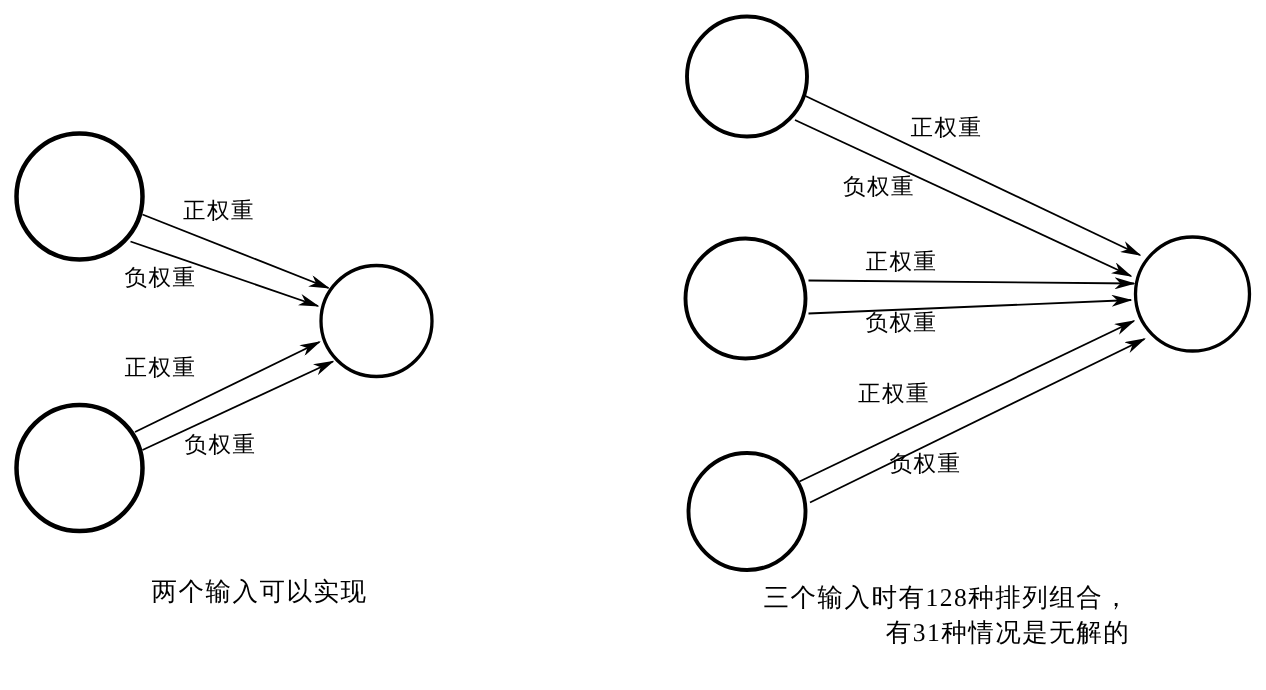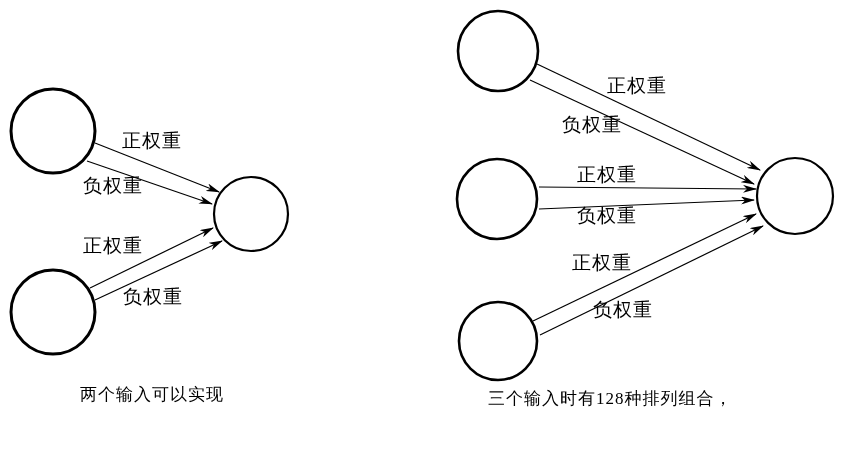--- a/index.html
+++ b/index.html
@@ -7,33 +7,34 @@
   body {
     width:844px; height:460px;
     background:var(--bg-color);
     font-family:"Liberation Serif","DejaVu Serif",serif;
     position:relative; overflow:hidden;
   }
   .canvas { position:absolute; left:0; top:0; width:844px; height:460px; }
   svg.diagram { position:absolute; left:0; top:0; }
   .lbl {
     position:absolute;
-    font-size:19px;
+    font-size:15px;
     color:var(--line-color);
     white-space:nowrap;
     line-height:18px;
     letter-spacing:1px;
   }
   .caption {
     position:absolute;
     font-size:17px;
     color:var(--line-color);
     line-height:23px;
     white-space:nowrap;
     letter-spacing:1px;
+    margin-left:21px;
   }
 </style>
 </head>
 <body>
 
 <div class="canvas">
 
   <svg class="diagram" width="844" height="460" viewBox="0 0 844 460">
     <defs>
       <marker id="arrow" viewBox="0 0 14 8" markerWidth="14" markerHeight="8" refX="13" refY="4" orient="auto" markerUnits="userSpaceOnUse">
@@ -73,15 +74,16 @@
   <div class="lbl" style="left:577px; top:166px;">正权重</div>
   <div class="lbl" style="left:577px; top:207px;">负权重</div>
   <div class="lbl" style="left:572px; top:254px;">正权重</div>
   <div class="lbl" style="left:593px; top:301px;">负权重</div>
 
   <div class="caption" style="left:80px; top:383px;">
     <div>两个输入可以实现</div>
   </div>
   <div class="caption" style="left:488px; top:387px;text-align:right;">
     <div>三个输入时有128种排列组合，</div>
+    <div>有31种情况是无解的</div>
   </div>
 
 </div>
 
 </body></html>

